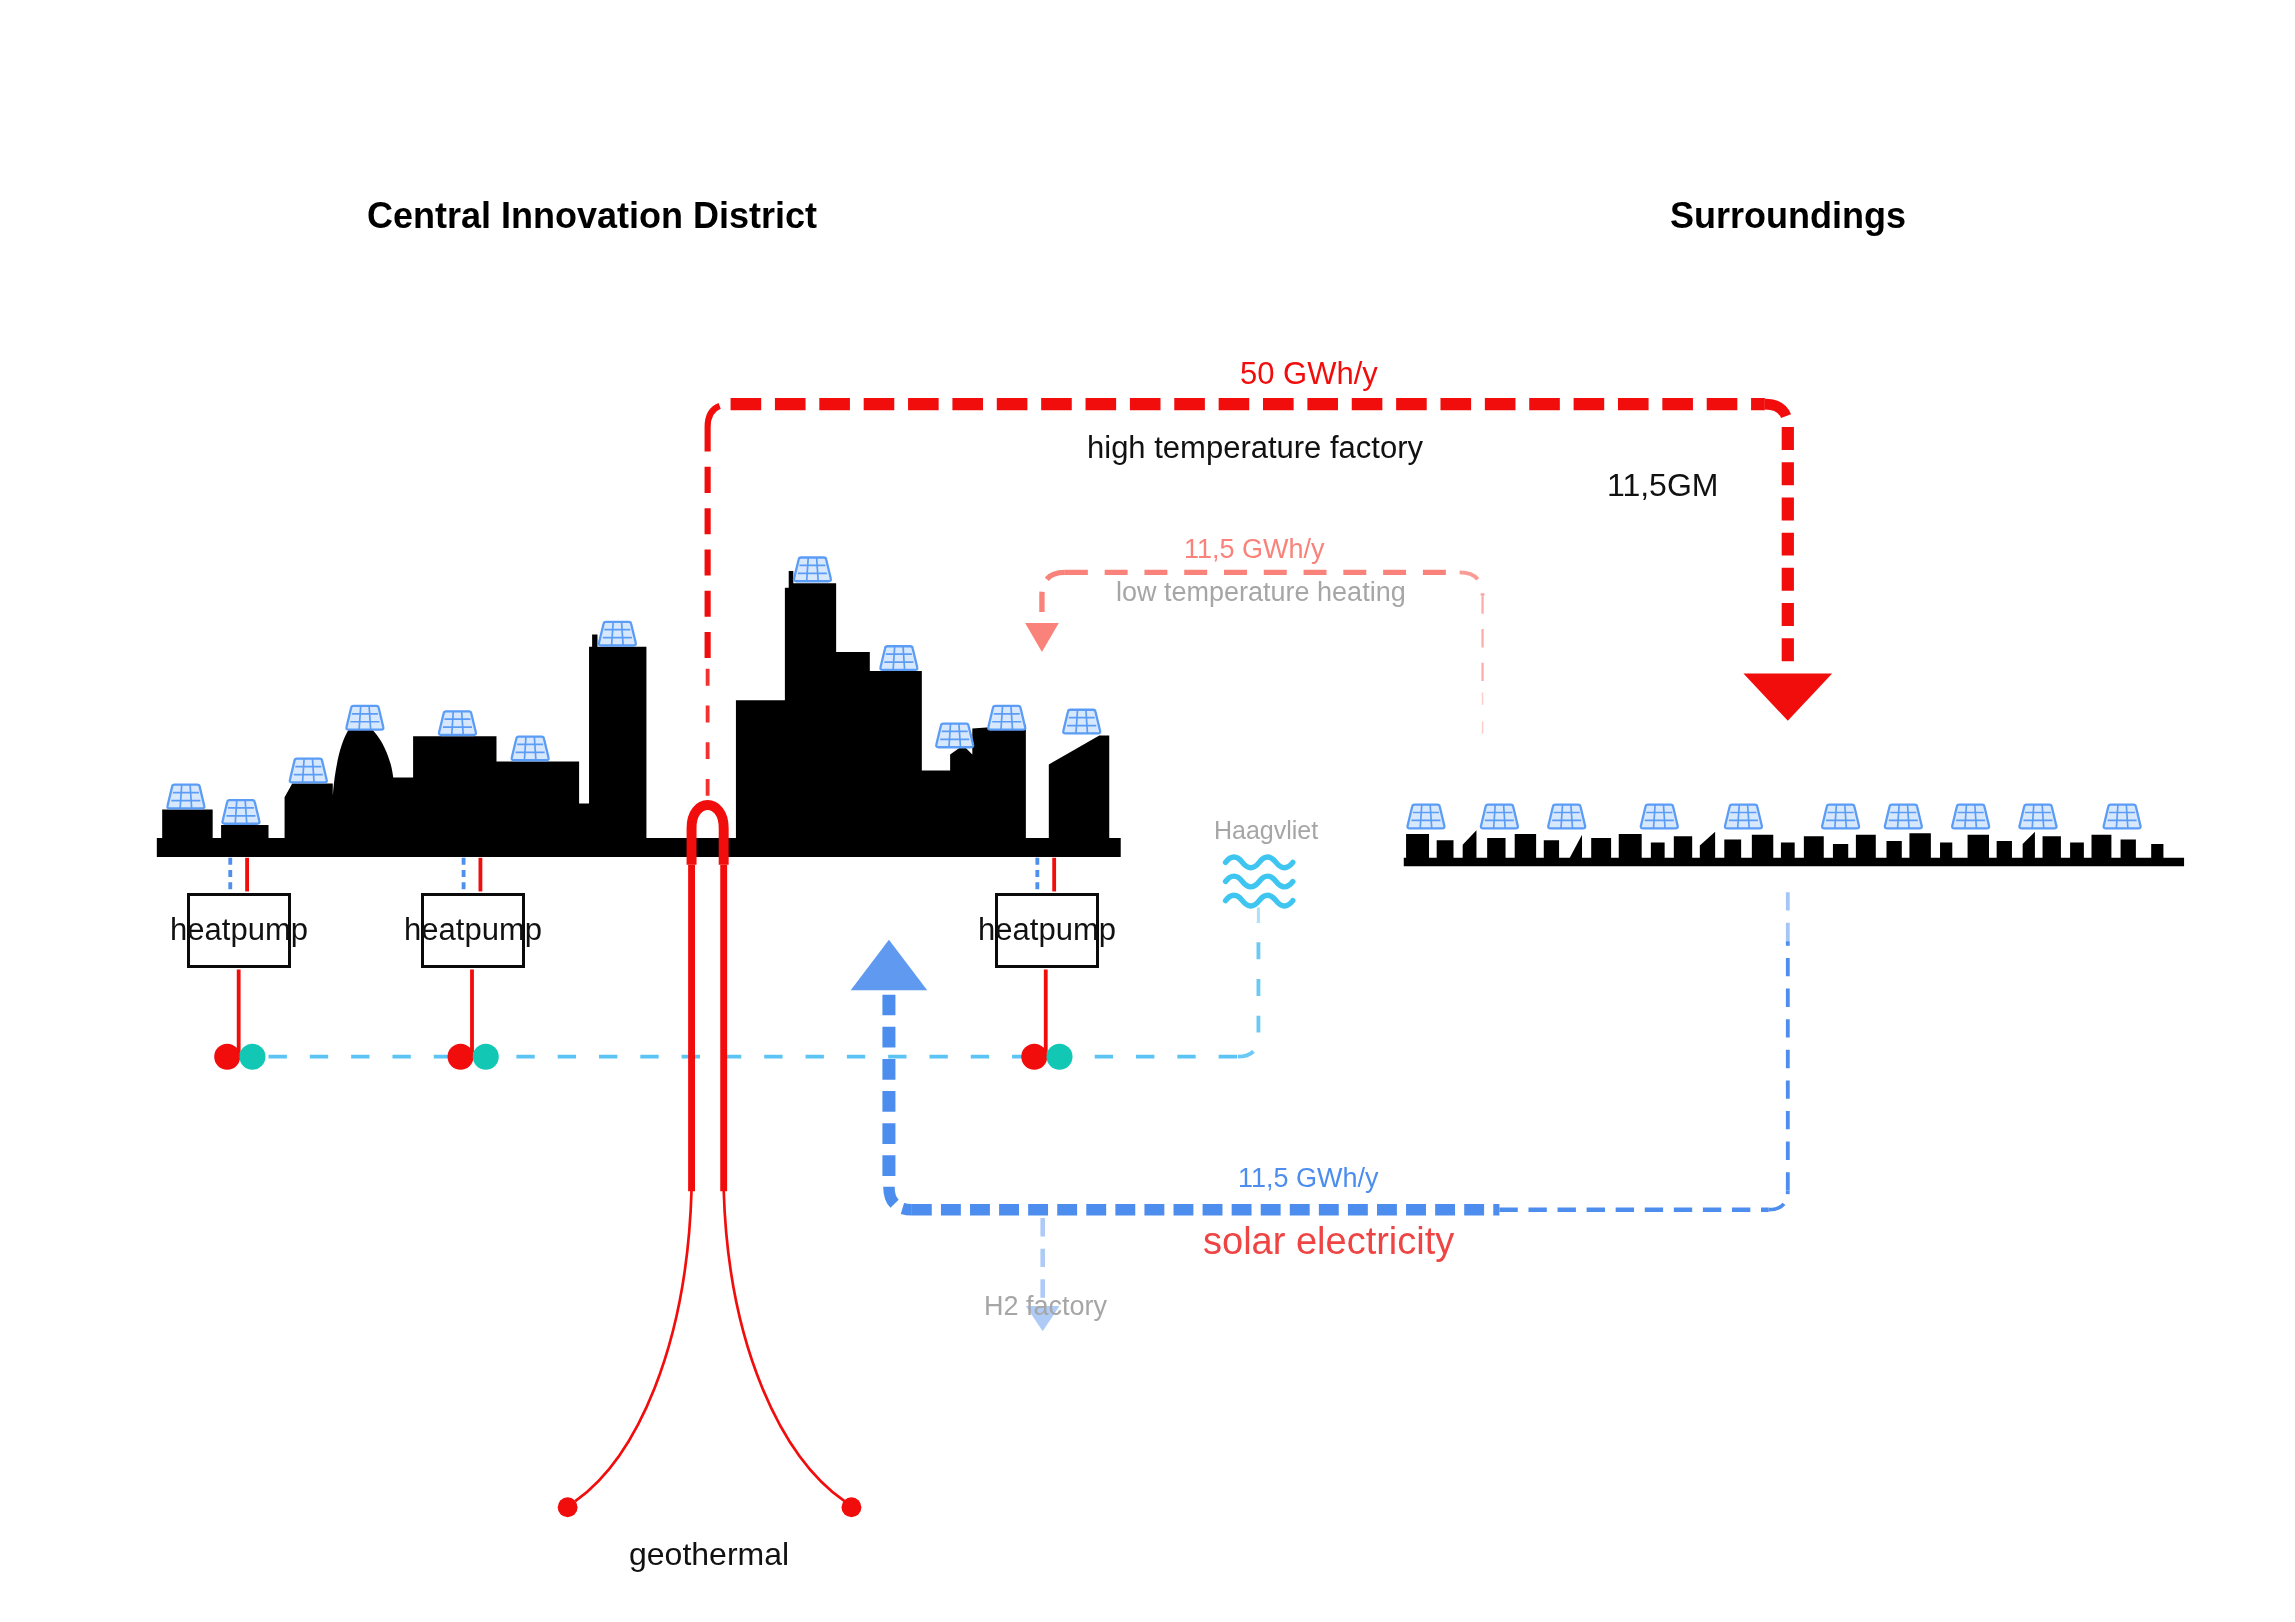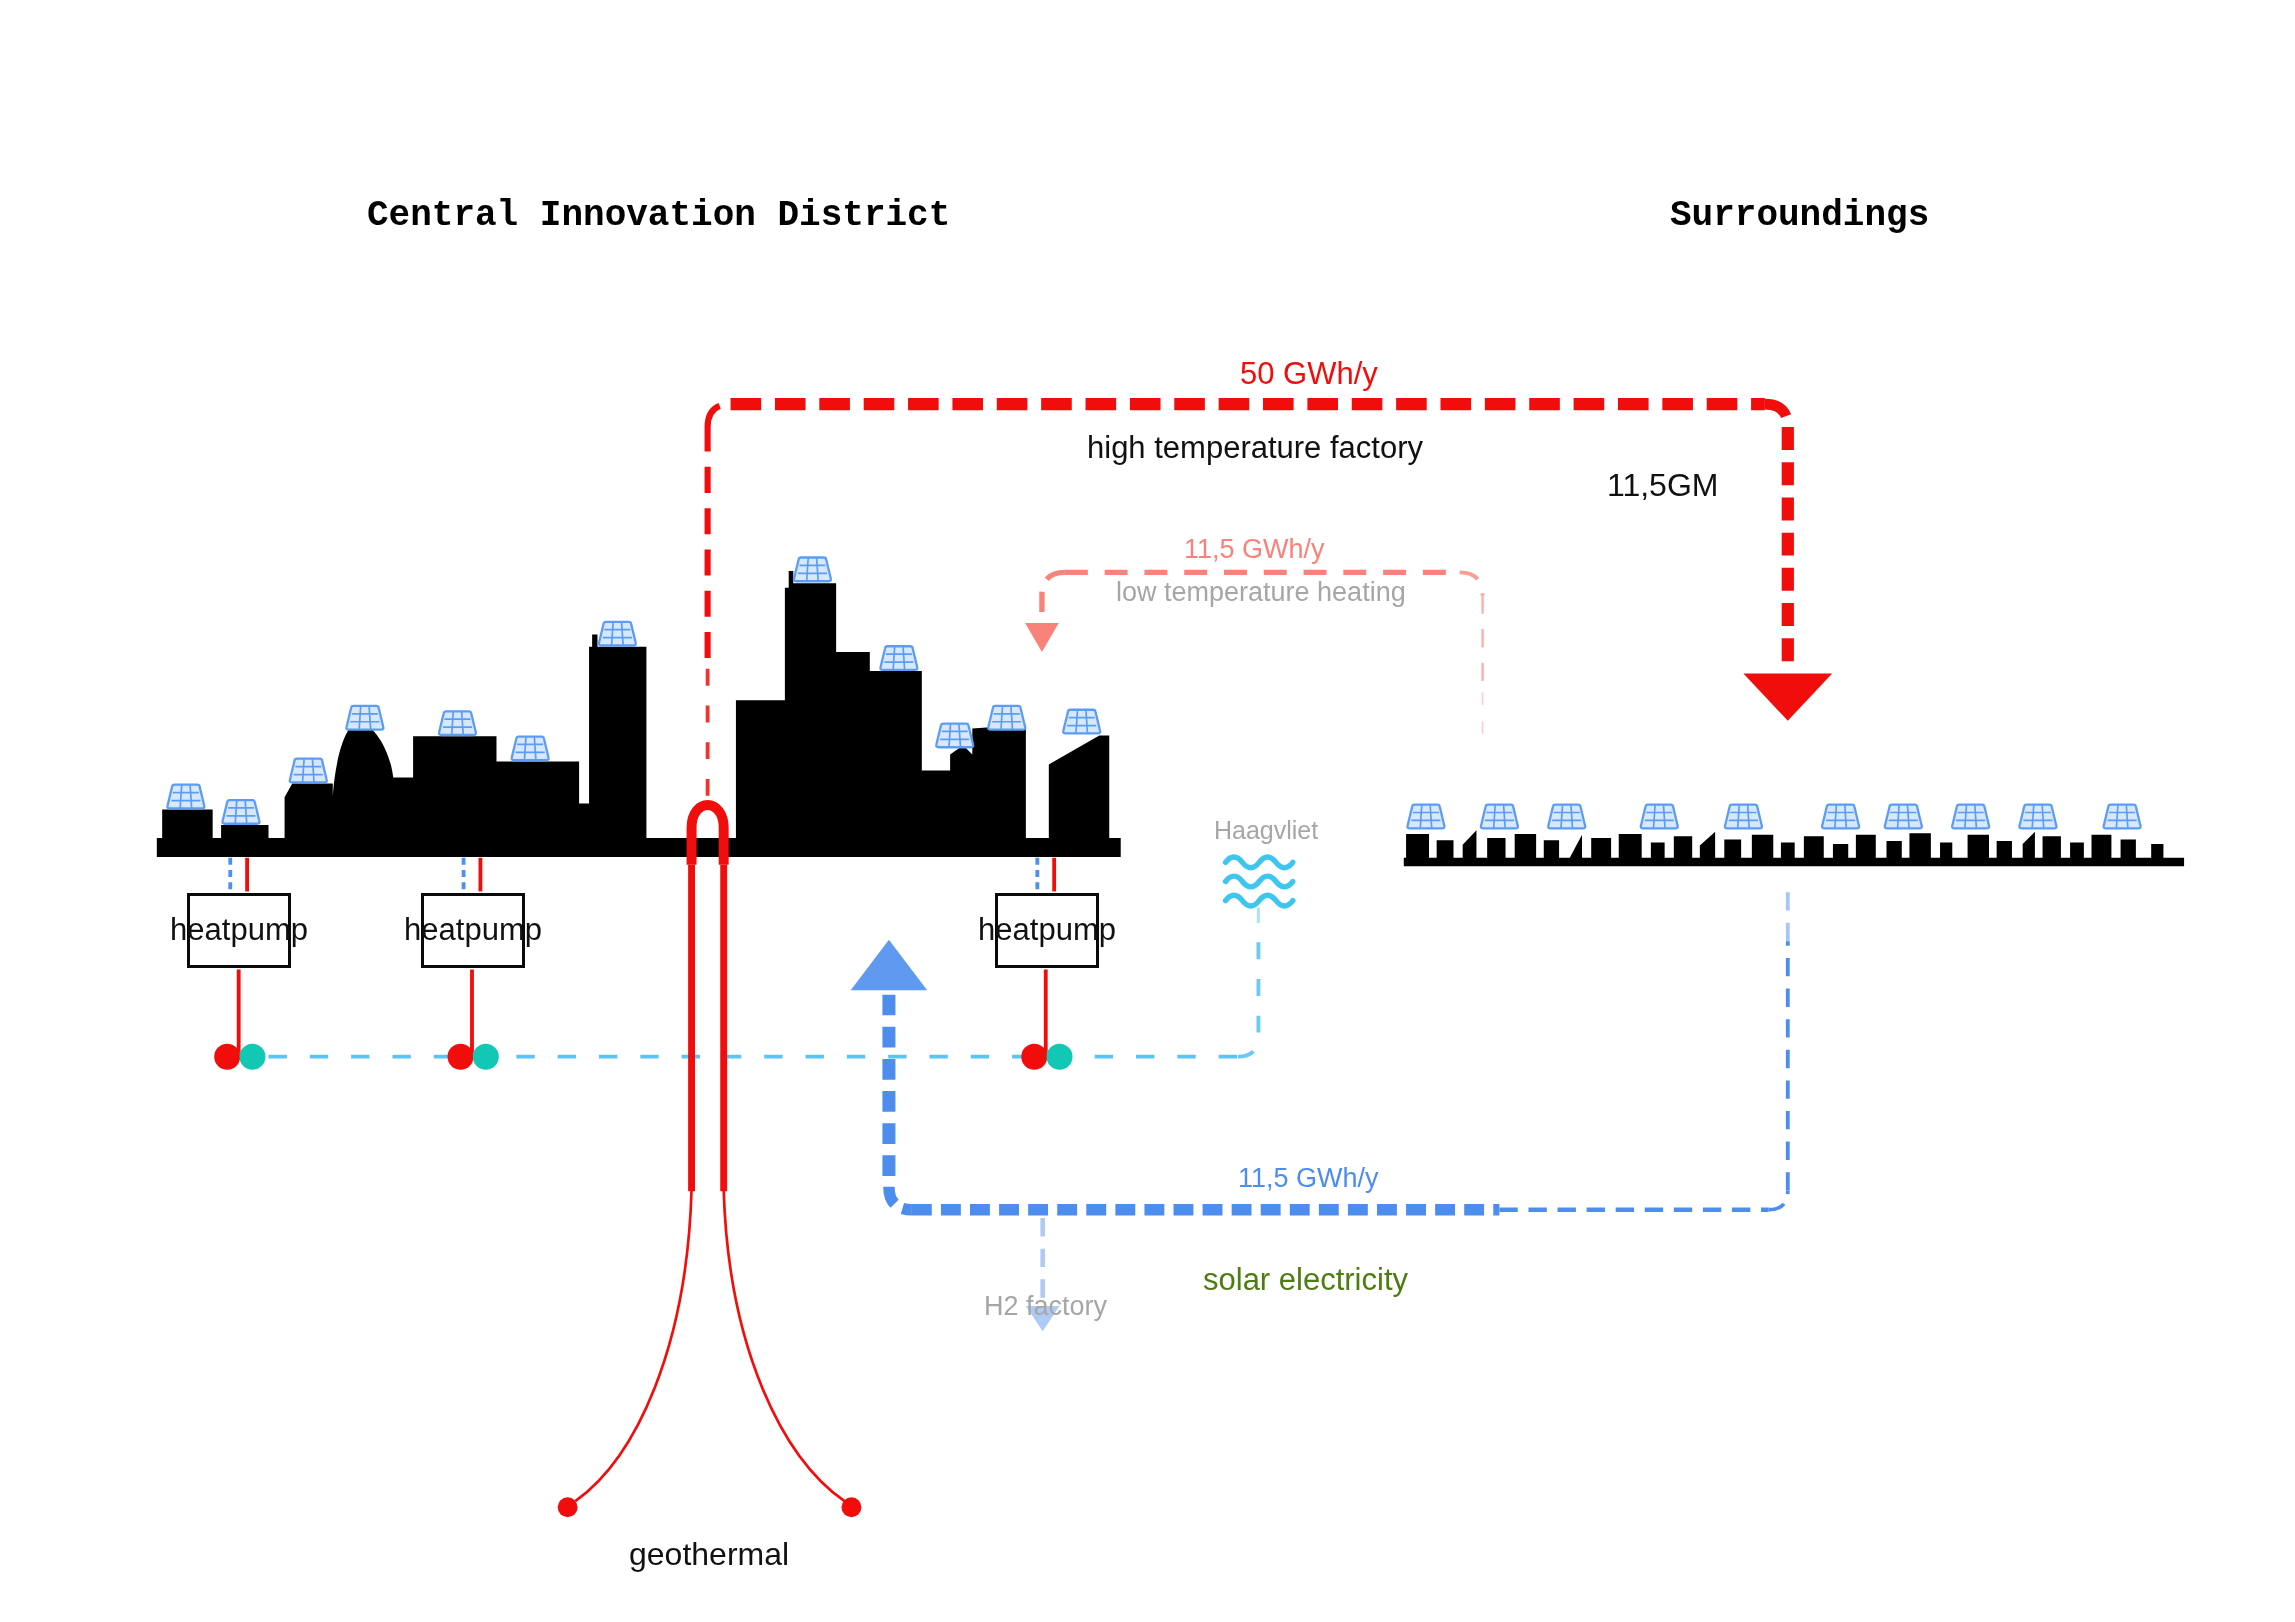--- a/index.html
+++ b/index.html
@@ -1,30 +1,30 @@
 <!DOCTYPE html>
 <html style="font-size:12.2px"><head>
 <meta charset="utf-8">
 <style>
   html,body{margin:0;padding:0;background:#ffffff;}
   #stage{position:relative;width:2295px;height:1623px;background:#ffffff;
          font-family:"Liberation Sans", sans-serif;overflow:hidden;}
   #diagram-svg{position:absolute;left:0;top:0;}
   .lbl{position:absolute;white-space:nowrap;}
-  .title{font-size:36px;font-weight:700;color:#000;font-family:Liberation Mono, monospace;}
+  .title{font-size:36px;font-weight:700;color:#000;}
   #title-left{left:367px;top:195px;}
   #title-right{left:1670px;top:195px;text-align:right;}
   #ht-value{left:1240px;top:356px;font-size:31px;color:#f20d0d;}
   #ht-label{left:1087px;top:430px;font-size:31px;color:#111;}
   #ht-capacity{left:1607px;top:467px;font-size:32px;color:#111;}
   #lt-value{left:1184px;top:534px;font-size:27px;color:#f9827b;}
   #lt-label{left:1116px;top:577px;font-size:27px;color:#a6a6a6;text-align:right;}
   #haagvliet-label{left:1214px;top:816px;font-size:25px;color:#a6a6a6;}
   #se-value{left:1238px;top:1163px;font-size:27px;color:#4c8dee;}
-  #se-label{left:1203px;top:1220px;font-size:31px;color:#4d7c0f;margin-top:42px;}
+  #se-label{left:1203px;top:1220px;font-size:38px;color:#ef4444;}
   #h2-label{left:984px;top:1291px;font-size:27px;color:#a6a6a6;}
   #geo-label{left:629px;top:1536px;font-size:32px;color:#111;}
   .heat-pump-box{position:absolute;width:98px;height:69px;border:3.8px solid #0a0a0a;
       background:#fff;display:flex;flex-direction:row;align-items:center;justify-content:center;
       font-size:31px;line-height:0.93;color:#111;}
   #hp1{left:187px;top:893px;}
   #hp2{left:421px;top:893px;}
   #hp3{left:995px;top:893px;}
 </style>
 </head>

